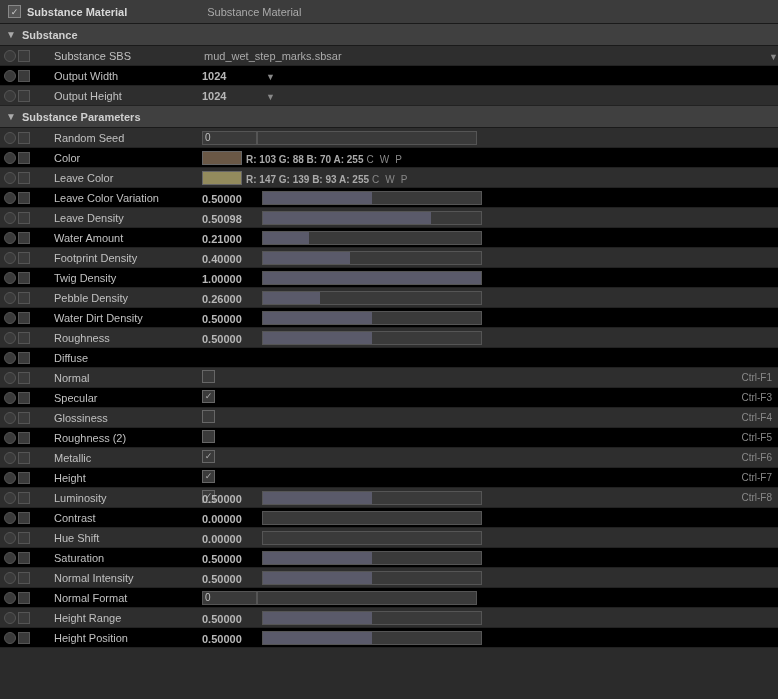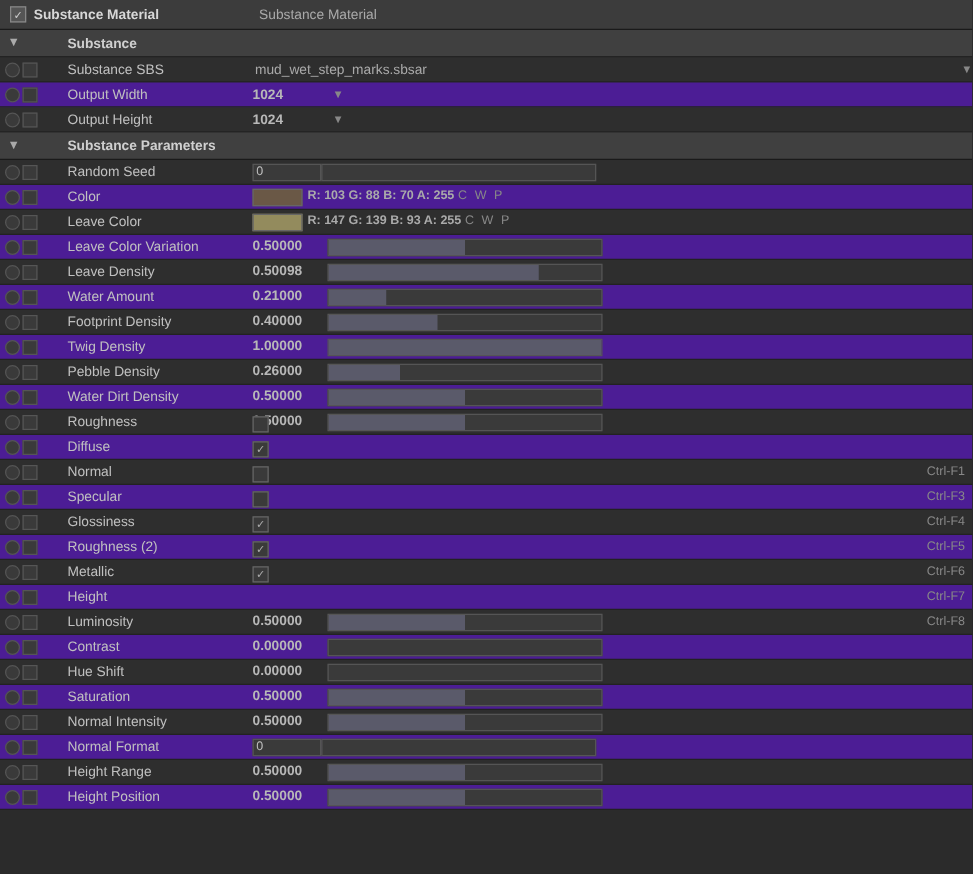--- a/index.html
+++ b/index.html
@@ -50,30 +50,29 @@
     }
     .section-header .arrow {
       color: #aaa;
       margin-right: 6px;
       font-size: 10px;
     }
     .section-header .label {
       color: #d0d0d0;
       font-weight: bold;
       font-size: 11px;
-      margin-left: 32px;
     }
 
     
     .prop-row {
       display: flex;
       align-items: center;
       height: 20px;
       border-bottom: 1px solid #222;
-      background: #4c1d95;
+      background: #000000;
       padding-left: 4px;
     }
     .prop-row:nth-child(even) {
       background: #2e2e2e;
     }
 
     .prop-icons {
       display: flex;
       align-items: center;
       width: 48px;
@@ -100,21 +99,21 @@
       flex-shrink: 0;
       color: #c0c0c0;
       padding-left: 2px;
       white-space: nowrap;
       overflow: hidden;
     }
 
     .prop-value {
       flex: 1;
       display: flex;
-      align-items: flex-start;
+      align-items: flex-end;
     }
 
     .value-text {
       color: #b8b8b8;
       min-width: 60px;
       padding-right: 4px;
       font-weight: bold;
     }
     .slider-bar-bg {
       height: 14px;

